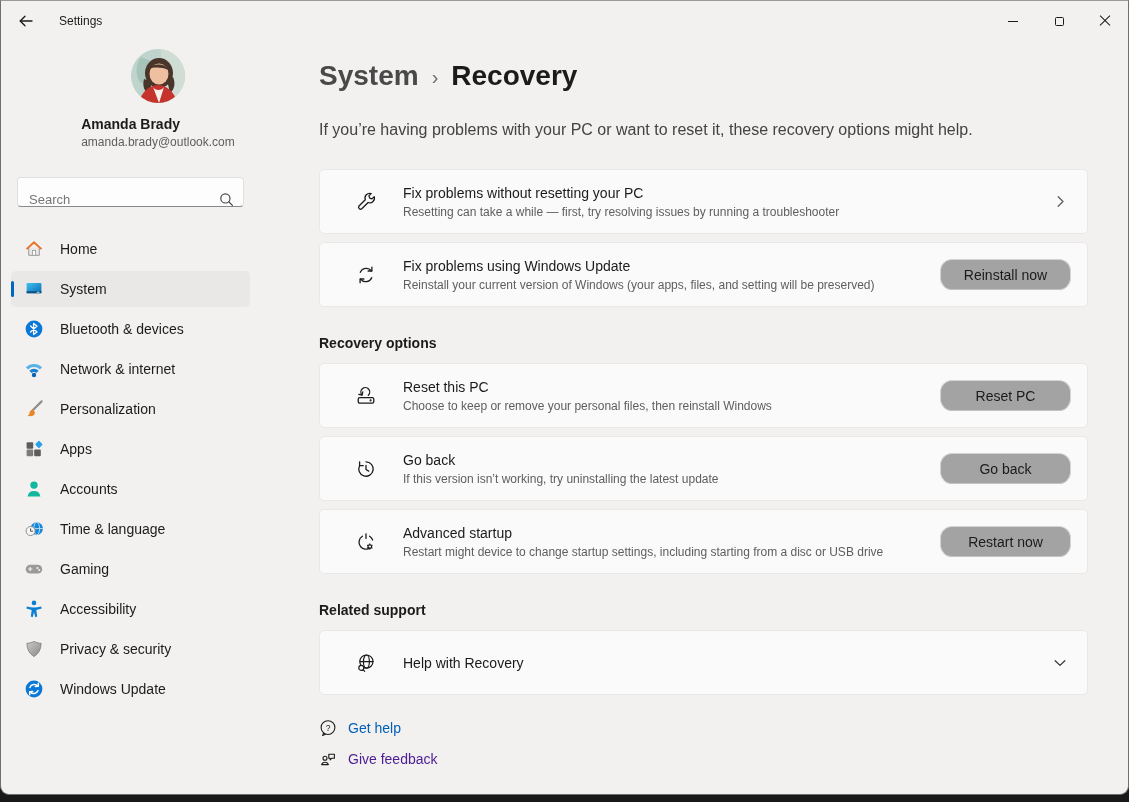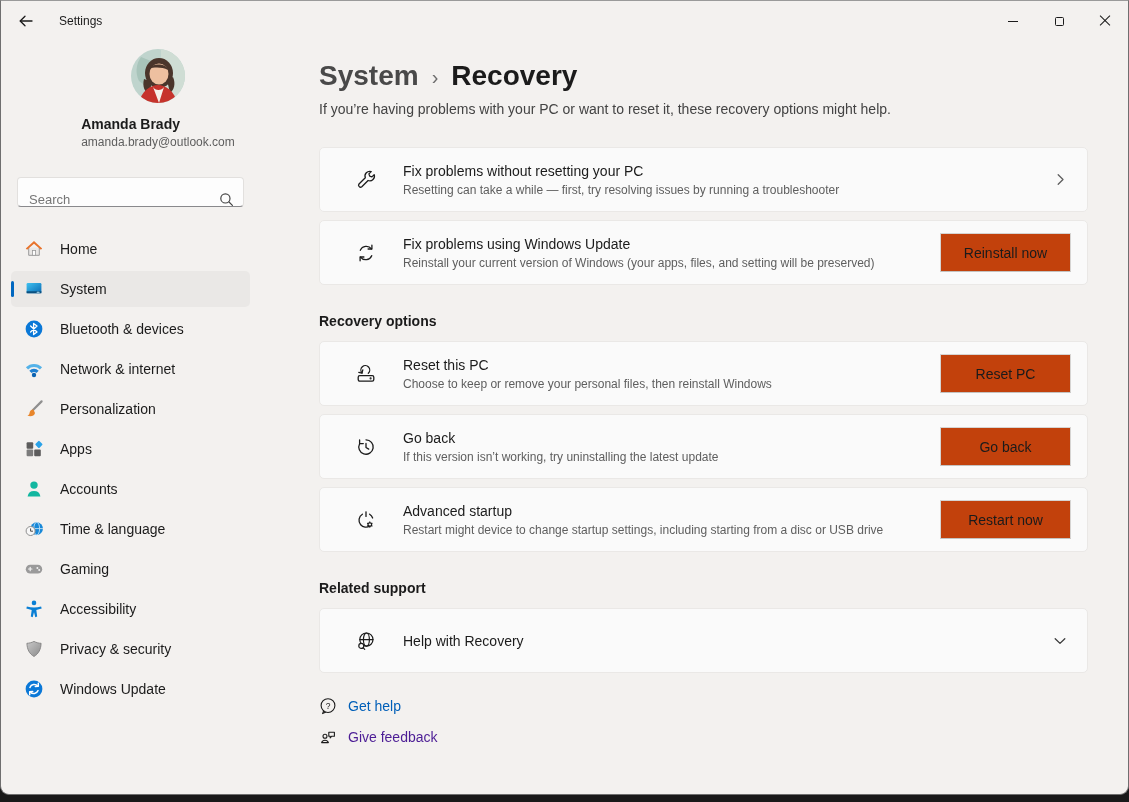--- a/index.html
+++ b/index.html
@@ -70,40 +70,40 @@
     border-radius:2px; background:#0067c0;
   }
   .nav-ic { width:20px; height:20px; flex:none; display:block; }
 
   
   .breadcrumb { margin-top:13px; display:flex; align-items:center; gap:13px;
     font-size:28px; font-weight:600; line-height:40px; }
   .crumb-parent { color:#494949; }
   .crumb-sep { font-size:20px; color:#6b6b6b; font-weight:400; padding-top:3px; }
   .crumb-current { color:#1b1b1b; }
-  .page-desc { margin-top:4px; font-size:14px; color:#434343; }
+  .page-desc { margin-top:24px; font-size:16px; color:#434343; }
 
   .card-group { display:flex; flex-direction:column; gap:8px; }
   .g-top { margin-top:30px; }
   .g-sec { margin-top:12px; }
   .section-heading { margin-top:28px; font-size:14px; font-weight:bold; color:#1b1b1b; }
 
   .card {
     display:flex; align-items:center; min-height:65px;
     background:#fafafa; border:1px solid #eae8e6; border-radius:5px;
     padding-right:16px;
   }
   .card-icon { width:24px; height:24px; flex:none; margin-left:34px; display:block; }
   .card-text { margin-left:25px; flex:1; padding:11px 12px 11px 0; }
   .card-title { font-size:14px; color:#1b1b1b; }
   .card-sub { font-size:12px; color:#5e5e5e; margin-top:4px; }
   .btn {
-    flex:none; min-width:131px; height:39px; padding:0 12px;
-    background:#c2410c; border:1px solid #d6d4d2; border-bottom-color:#c4c2c0;
-    border-radius:0; font-size:14px; font-family:"Liberation Sans", sans-serif;
+    flex:none; min-width:131px; height:31px; padding:0 12px;
+    background:#a3a3a3; border:1px solid #d6d4d2; border-bottom-color:#c4c2c0;
+    border-radius:12px; font-size:14px; font-family:"Liberation Sans", sans-serif;
     color:#1b1b1b; display:flex; align-items:center; justify-content:center; cursor:default;
   }
   .chev { flex:none; margin-right:4px; display:block; }
 
   .links { margin-top:24px; display:flex; flex-direction:column; gap:13px; }
   .link-row { display:flex; align-items:center; gap:11px; width:max-content; }
   .link-ic { width:18px; height:18px; flex:none; display:block; }
   .link-label { font-size:14px; }
 </style>
 </head>

